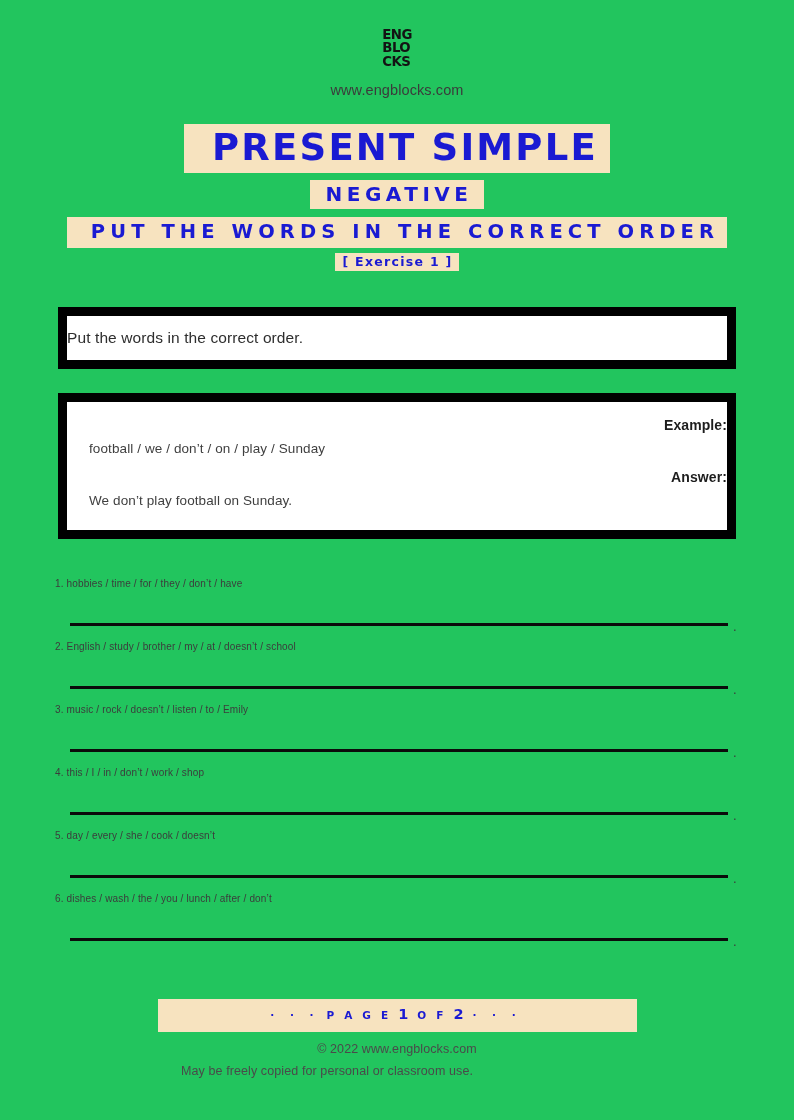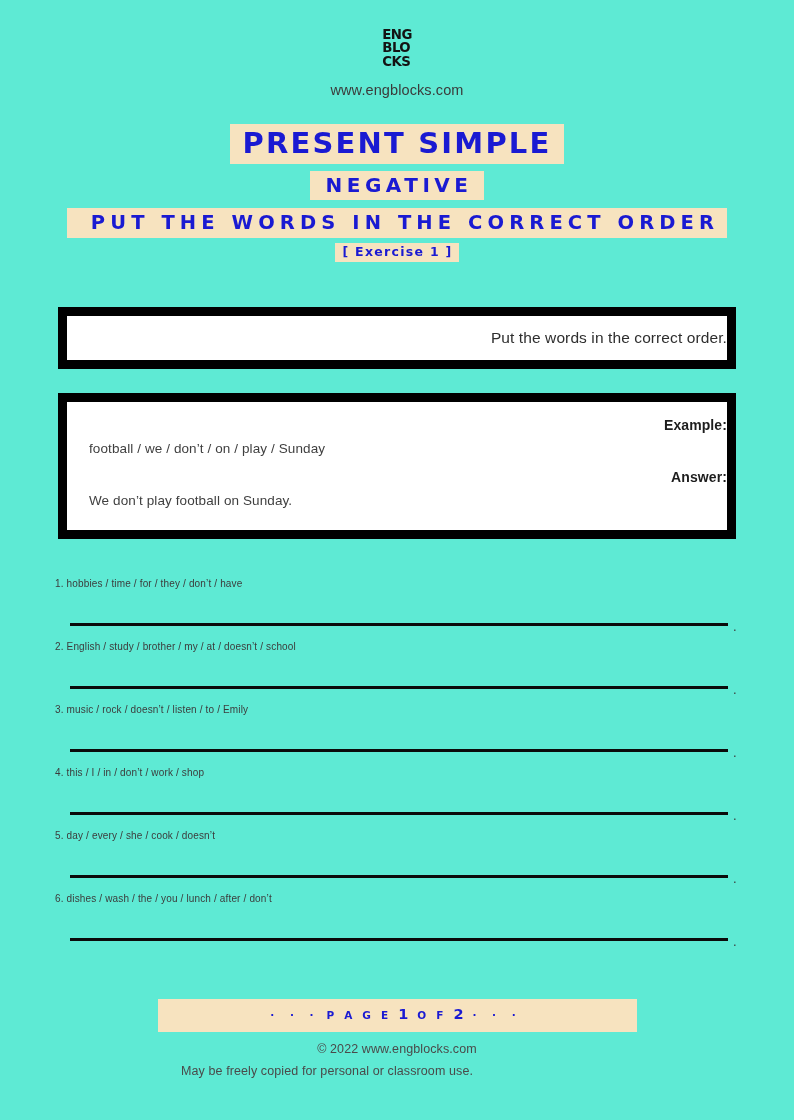--- a/index.html
+++ b/index.html
@@ -15,21 +15,21 @@
     font-family: "Liberation Sans", sans-serif;
     color: #3a3a3a;
     position: relative;
     overflow: hidden;
   }
 
   .page {
     width: 794px;
     height: 1120px;
     position: relative;
-    background: #5eead4;
+    background: #22c55e;
   }
 
   
   .header {
     padding-top: 28px;
     text-align: center;
   }
 
   .logo {
     display: inline-block;
@@ -62,23 +62,23 @@
   .title-task,
   .title-exercise {
     display: inline-block;
     color: #1a1ad2;
     font-weight: bold;
     background: #f7e3bf;
     font-family: "DejaVu Sans", sans-serif;
   }
 
   .title-main {
-    font-size: 29px;
+    font-size: 37px;
     letter-spacing: 2.2px;
-    padding: 2px 12px 4px 12px;
+    padding: 2px 12px 4px 28px;
     line-height: 1.18;
   }
 
   .row-sub { margin-top: 7px; }
   .title-sub {
     font-size: 20px;
     letter-spacing: 4.5px;
     padding: 2px 12px 3px 16px;
     line-height: 1.2;
   }
@@ -104,21 +104,21 @@
   .instruction-box {
     position: absolute;
     left: 58px;
     top: 307px;
     width: 678px;
     height: 62px;
     border: 9px solid #000000;
     background: #ffffff;
     display: flex;
     align-items: center;
-    justify-content: flex-end;
+    justify-content: flex-start;
   }
   .instruction-text {
     font-size: 15.5px;
     color: #2e2e2e;
     letter-spacing: 0.1px;
   }
 
   .example-box {
     position: absolute;
     left: 58px;

